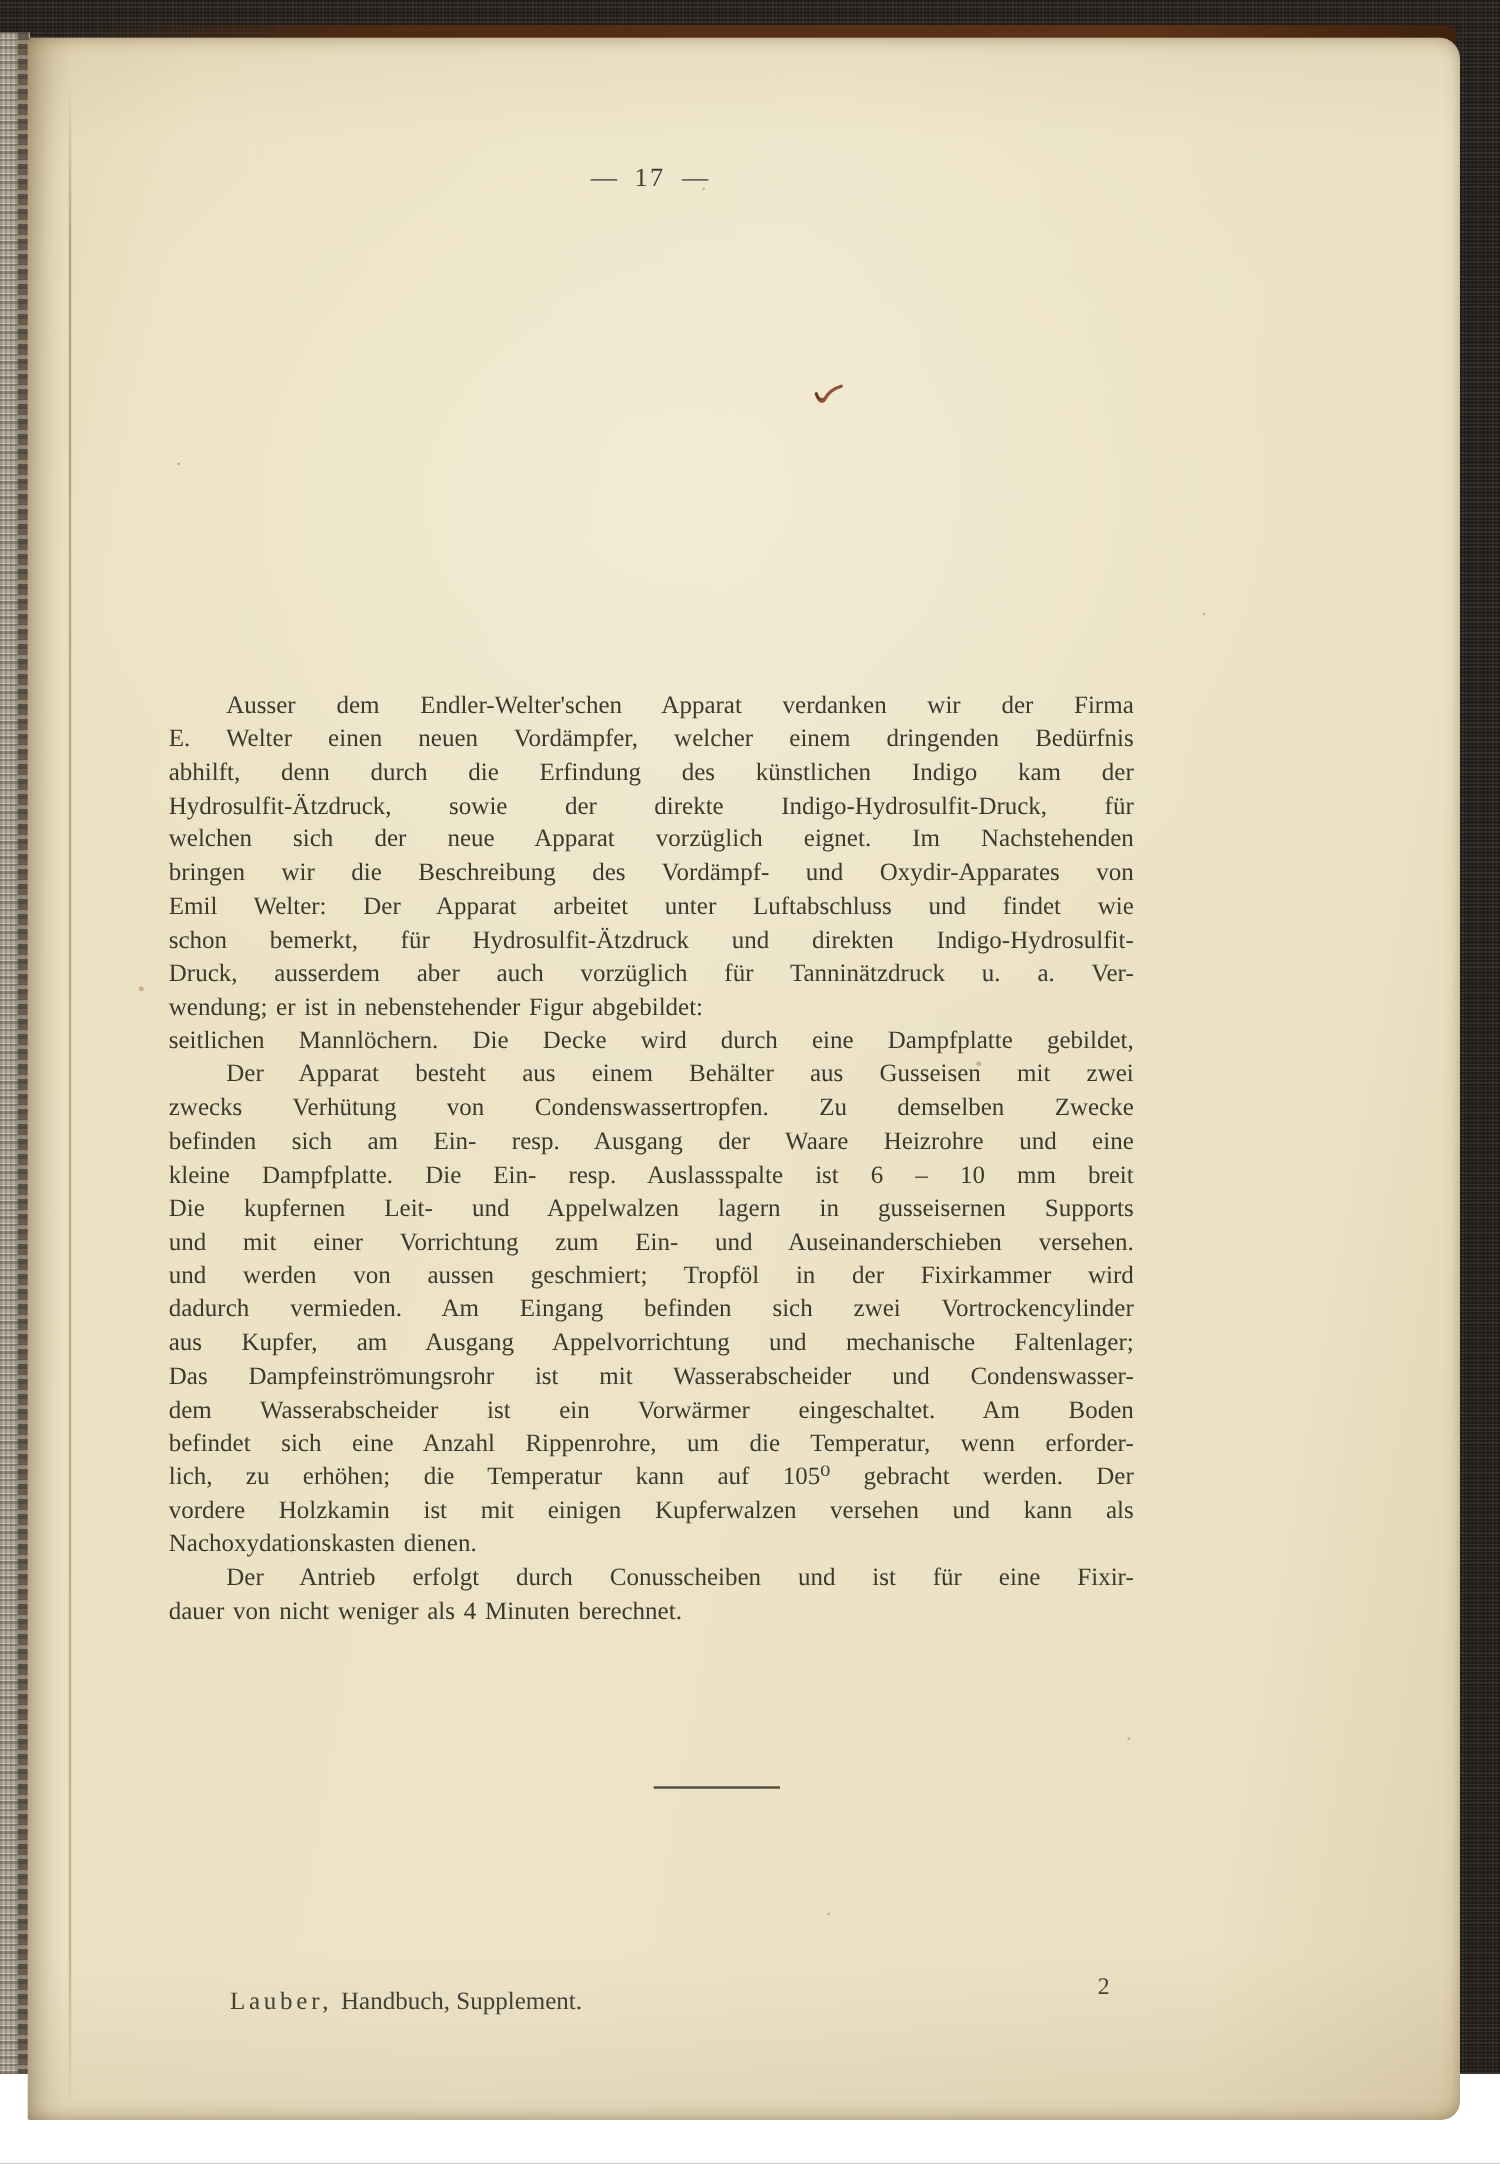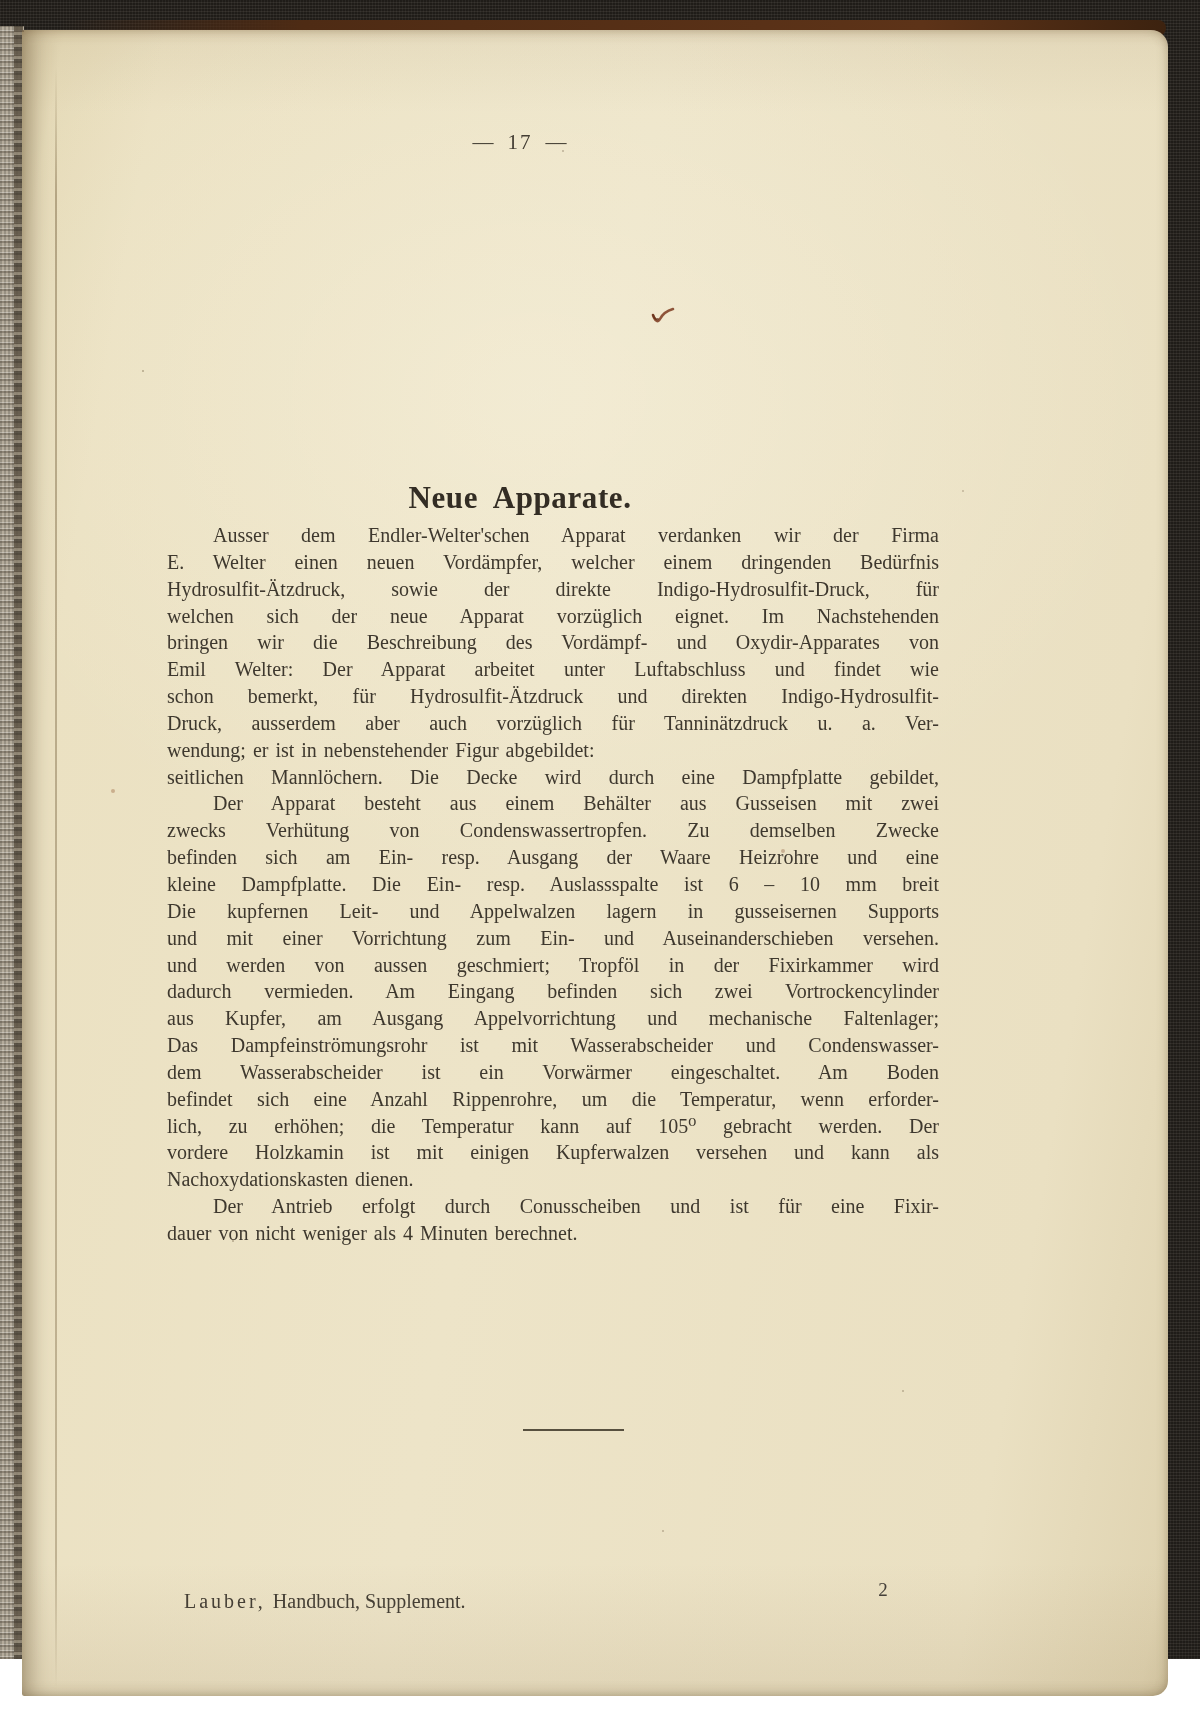--- a/index.html
+++ b/index.html
@@ -44,21 +44,21 @@
     background:linear-gradient(180deg, transparent, rgba(110,88,52,.42) 8%, rgba(110,88,52,.34) 92%, transparent);}
 
   .page-header{position:absolute;left:113px;top:100px;width:770px;text-align:center;
     font-size:21px;color:#433d33;}
   .page-header .dash{margin:0 13px;letter-spacing:1px;}
   .page-header .num{letter-spacing:2px;}
 
   .title{position:absolute;left:113px;top:450px;width:770px;text-align:center;
     font-size:31px;font-weight:700;letter-spacing:.6px;word-spacing:8px;color:#332d24;}
 
-  .textblock{position:absolute;left:113px;top:492px;width:772px;margin-left:32px;}
+  .textblock{position:absolute;left:113px;top:521px;width:772px;}
   .line{height:26.85px;line-height:26.85px;font-size:20px;color:#3e382e;
     word-spacing:2px;text-align:justify;text-align-last:justify;}
   .line.indent{text-indent:46px;}
   .line.endp{text-align:left;text-align-last:left;}
 
   .rule{position:absolute;left:501px;top:1399px;width:101px;height:2px;background:#57503f;}
 
   .footer-imprint{position:absolute;left:162px;top:1560px;font-size:20px;color:#453f35;}
   .footer-imprint .sp-name{letter-spacing:3px;}
   .footer-imprint .sp-rest{margin-left:7px;}
@@ -91,25 +91,25 @@
       <span class="dash">—</span><span class="num">17</span><span class="dash">—</span>
     </div>
 
     <div class="ink-mark">
       <svg width="28" height="24" viewBox="0 0 28 24">
         <path d="M3 9 C 5 15, 8 17, 10 13 C 12 9, 16 5, 23 3" fill="none" stroke="#7c3a1e" stroke-width="2.6" stroke-linecap="round" opacity="0.85"></path>
         <path d="M3 9 C 4 12, 6 14, 8 13" fill="none" stroke="#5e2a12" stroke-width="2" stroke-linecap="round" opacity="0.7"></path>
       </svg>
     </div>
 
-    <div class="title">Neue Apparate.</div>
 
     <div class="textblock">
       <div class="line indent">Ausser dem Endler-Welter'schen Apparat verdanken wir der Firma</div>
       <div class="line">E. Welter einen neuen Vordämpfer, welcher einem dringenden Bedürfnis</div>
+      <div class="line">abhilft, denn durch die Erfindung des künstlichen Indigo kam der</div>
       <div class="line">Hydrosulfit-Ätzdruck, sowie der direkte Indigo-Hydrosulfit-Druck, für</div>
       <div class="line">welchen sich der neue Apparat vorzüglich eignet. Im Nachstehenden</div>
       <div class="line">bringen wir die Beschreibung des Vordämpf- und Oxydir-Apparates von</div>
       <div class="line">Emil Welter: Der Apparat arbeitet unter Luftabschluss und findet wie</div>
       <div class="line">schon bemerkt, für Hydrosulfit-Ätzdruck und direkten Indigo-Hydrosulfit-</div>
       <div class="line">Druck, ausserdem aber auch vorzüglich für Tanninätzdruck u. a. Ver-</div>
       <div class="line endp">wendung; er ist in nebenstehender Figur abgebildet:</div>
       <div class="line">seitlichen Mannlöchern. Die Decke wird durch eine Dampfplatte gebildet,</div>
       <div class="line indent">Der Apparat besteht aus einem Behälter aus Gusseisen mit zwei</div>
       <div class="line">zwecks Verhütung von Condenswassertropfen. Zu demselben Zwecke</div>

